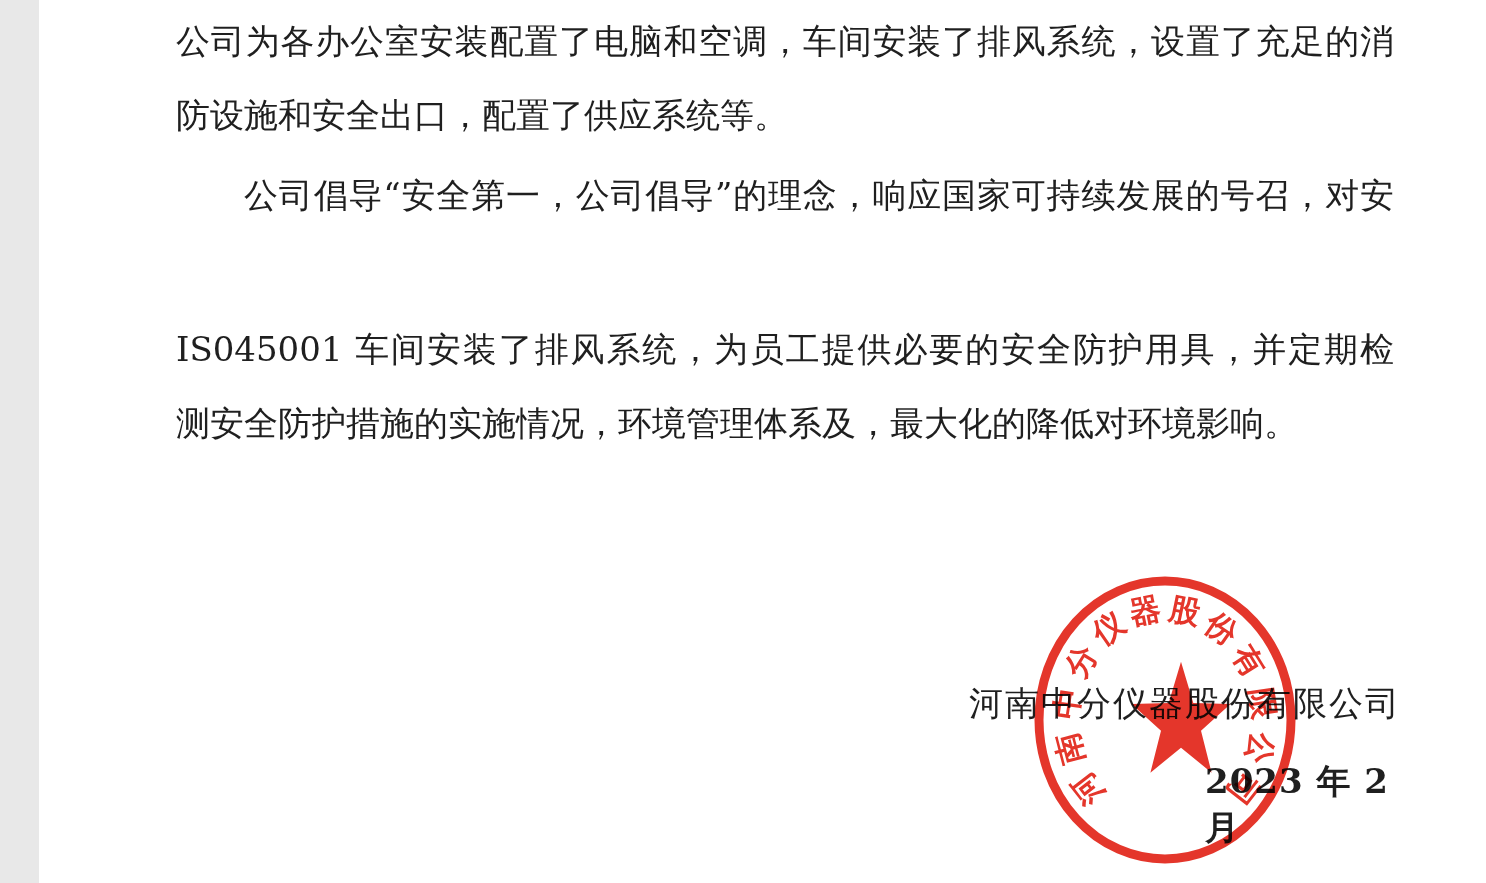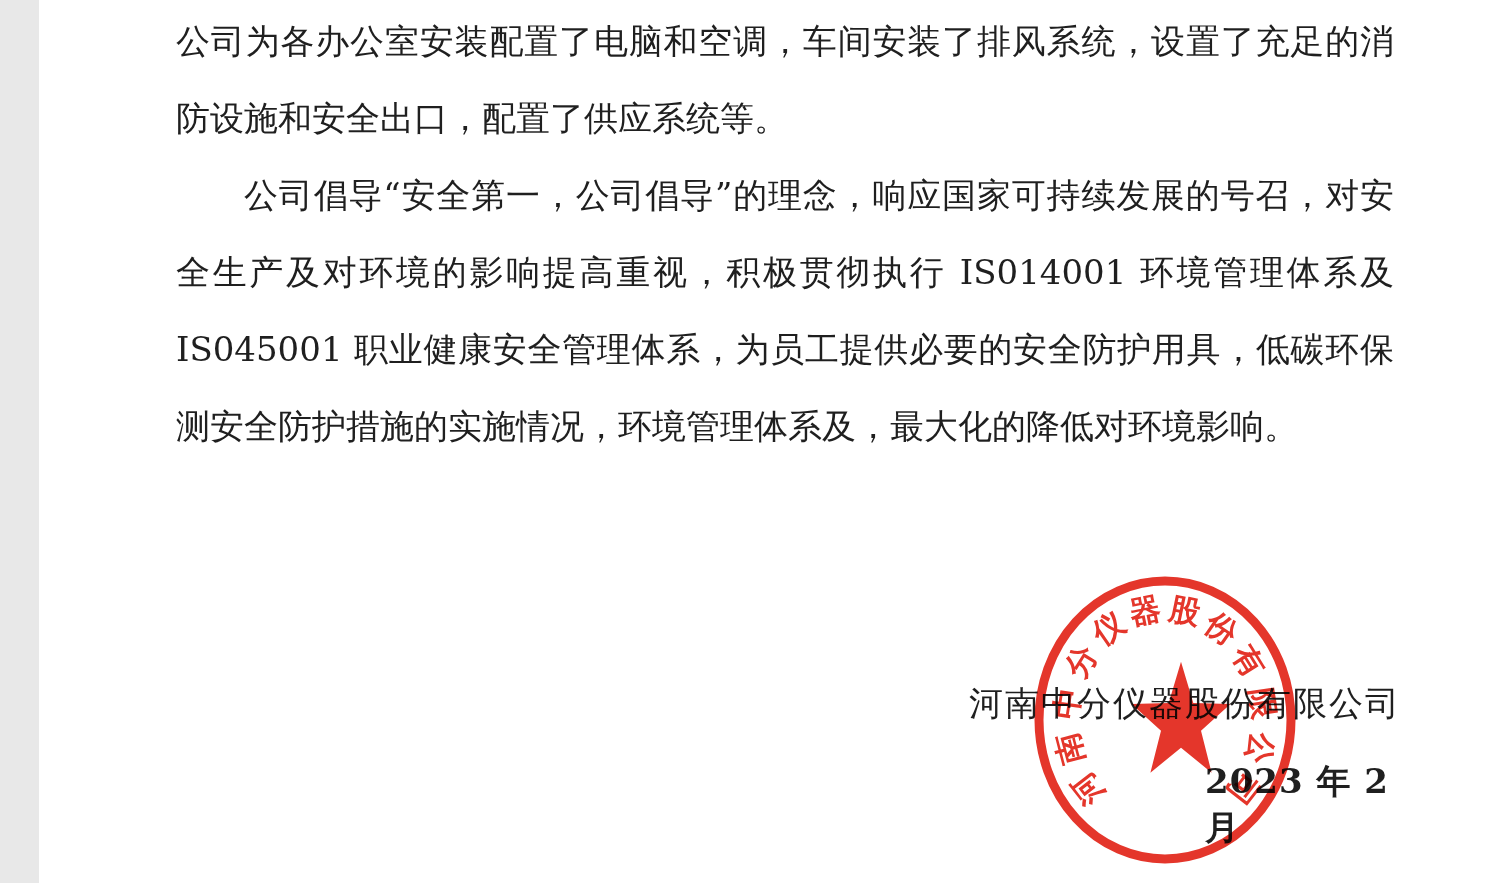--- a/index.html
+++ b/index.html
@@ -16,20 +16,21 @@
     left:137px;width:1218px;height:54px;
     font-size:34px;line-height:50px;
     color:#1f1f1f;
     text-align:justify;
     text-align-last:justify;
     white-space:normal;
   }
   .line--end{
     text-align:left;
     text-align-last:left;
+    font-family:Liberation Mono, monospace;
   }
   .line--indent{
     text-indent:68px;
   }
   .signature-company{
     position:absolute;
     left:930px;top:680px;width:430px;height:50px;
     font-size:34px;line-height:46px;
     color:#1f1f1f;
     text-align:justify;
@@ -58,22 +59,21 @@
   }
 </style>
 </head>
 <body>
 
 <div class="page">
 
   <div class="line" style="top:16px">公司为各办公室安装配置了电脑和空调，车间安装了排风系统，设置了充足的消</div>
   <div class="line line--end" style="top:93px">防设施和安全出口，配置了供应系统等。</div>
   <div class="line line--indent" style="top:170px">公司倡导“安全第一，公司倡导”的理念，响应国家可持续发展的号召，对安</div>
-  <div class="line" style="top:247px">全生产及对环境的影响提高重视，积极贯彻执行 IS014001 环境管理体系及</div>
-  <div class="line" style="top:324px">IS045001 职业健康安全管理体系，为员工提供必要的安全防护用具，低碳环保</div>
+  <div class="line" style="top:324px">IS045001 车间安装了排风系统，为员工提供必要的安全防护用具，并定期检</div>
   <div class="line line--end" style="top:401px">测安全防护措施的实施情况，环境管理体系及，最大化的降低对环境影响。</div>
 
   <div class="signature-company">河南中分仪器股份有限公司</div>
   <div class="signature-date">2023 年 2 月</div>
 
   <svg class="seal-svg" viewBox="-163 -163 326 326" aria-hidden="true">
     <ellipse id="seal-ring" cx="0" cy="0" rx="126" ry="139" fill="none" stroke-width="9" stroke="#e2261a"></ellipse>
     <polygon id="seal-star" transform="translate(16,3) scale(1,1.18)" points="0,-52 12.3,-17 49.5,-16.1 20,6.5 30.6,42.1 0,21 -30.6,42.1 -20,6.5 -49.5,-16.1 -12.3,-17" fill="#e2261a"></polygon>
     <g id="seal-arc">
         <text transform="translate(-78.0,69.0) rotate(-128.0)" text-anchor="middle" dominant-baseline="central" fill="#e2261a">河</text>

